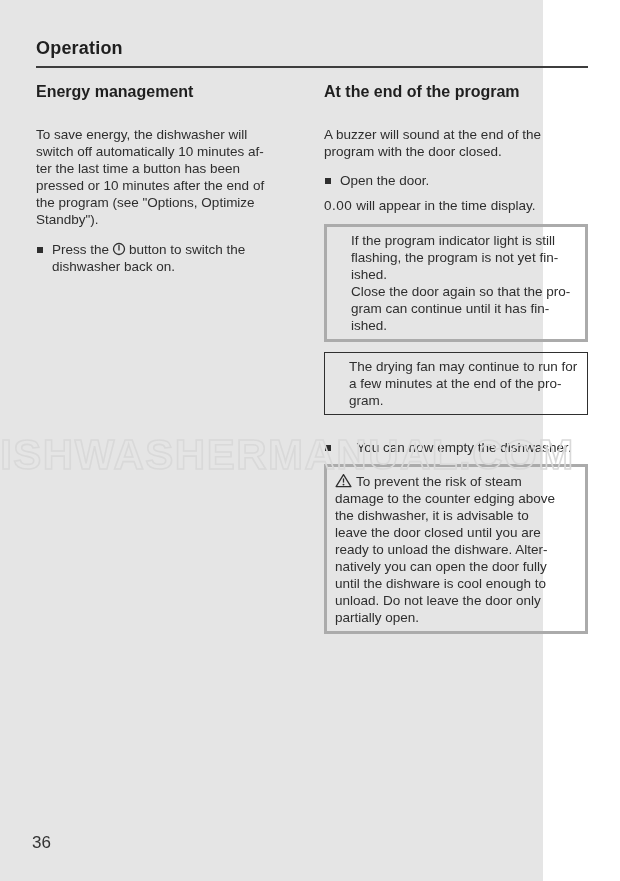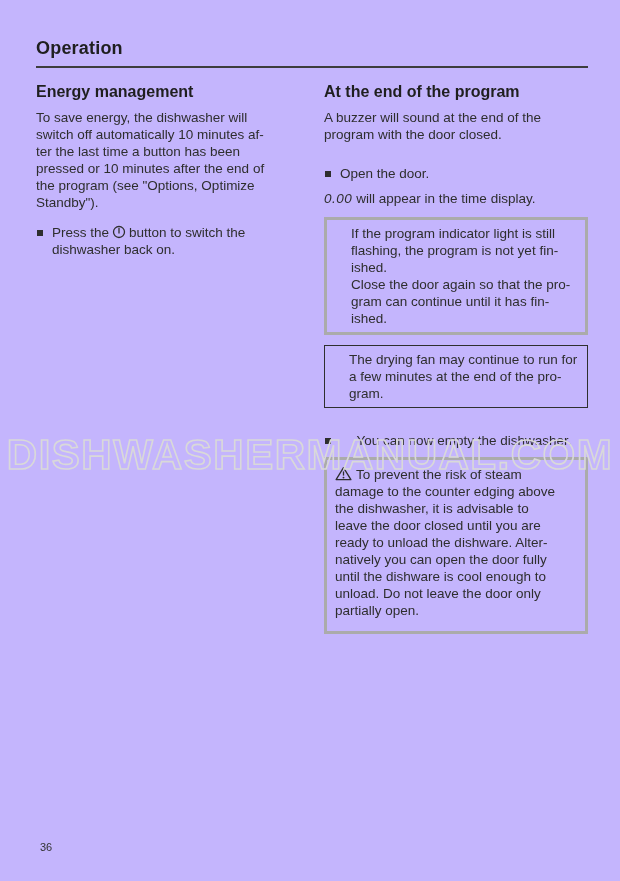--- a/index.html
+++ b/index.html
@@ -6,22 +6,22 @@
   html, body { background: #ffffff; }
   body {
     width: 620px; height: 881px;
     font-family: "Liberation Sans", sans-serif;
     color: #2e2e2e;
     position: relative;
     overflow: hidden;
   }
   .page {
     position: relative;
-    width: 620px; height: 881px;
-    background: #c4b5fd;
+    width: 543px; height: 881px;
+    background: #e5e5e5;
   }
   .content {
     padding: 38px 32px 0 36px;
   }
   .page-title {
     font-size: 18px;
     line-height: 20px;
     font-weight: bold;
     color: #1f1f1f;
     letter-spacing: 0.2px;
@@ -45,21 +45,21 @@
     line-height: 18px;
     font-weight: bold;
     color: #1f1f1f;
   }
   .body-text {
     font-size: 13.5px;
     line-height: 17px;
     color: #2e2e2e;
   }
   .lines { white-space: pre-line; }
-  .para { margin-top: 8px; }
+  .para { margin-top: 25px; }
   .bullet {
     display: flex;
     margin-top: 13px;
   }
   .bullet-marker {
     flex: 0 0 auto;
     width: 6px; height: 6px;
     background: #2e2e2e;
     margin: 6px 9px 0 1px;
   }
@@ -73,21 +73,20 @@
     padding: 5px 8px;
     margin-top: 9px;
   }
   .note-box-gray {
     border: 3px solid #ababab;
     padding: 5px 8px;
   }
   .mt10 { margin-top: 10px; padding-left: 24px; }
   .mt8  { margin-top: 8px; }
   .seg-value {
-    font-style: italic;
     letter-spacing: 0.5px;
   }
   .warning-icon-svg {
     vertical-align: -2px;
     margin-right: 4px;
   }
   .watermark {
     position: absolute;
     top: 432px;
     left: 50%;
@@ -97,23 +96,23 @@
     font-weight: bold;
     letter-spacing: 1.5px;
     white-space: nowrap;
     color: transparent;
     -webkit-text-stroke: 1.6px #d9d9d9;
     z-index: 10;
     pointer-events: none;
   }
   .page-number {
     position: absolute;
-    left: 40px;
+    left: 32px;
     bottom: 28px;
-    font-size: 11px;
+    font-size: 17px;
     color: #333;
   }
 </style>
 </head>
 <body>
 
 <div class="page">
   <div class="content">
 
     <h1 class="page-title">Operation</h1>
@@ -142,21 +141,21 @@
         </div>
 
       </div>
 
       <div class="col-right">
         <h2 class="section-heading">At the end of the program</h2>
 
         <p class="body-text lines para">A buzzer will sound at the end of the
 program with the door closed.</p>
 
-        <div class="bullet body-text" style="margin-top:22px;">
+        <div class="bullet body-text" style="margin-top:12px;">
           <span class="bullet-marker"></span>
           <span class="bullet-text">Open the door.</span>
         </div>
 
         <p class="body-text mt8"><span class="seg-value">0.00</span><span style="margin-left:4px;">will appear in the time display.</span>
         </p>
 
         <div class="note-box-gray body-text mt10">
           <span class="lines">If the program indicator light is still
 flashing, the program is not yet fin-
@@ -170,21 +169,21 @@
           <span class="lines">The drying fan may continue to run for
 a few minutes at the end of the pro-
 gram.</span>
         </div>
 
         <div class="bullet body-text" style="margin-top:24px;text-align:center;">
           <span class="bullet-marker"></span>
           <span class="bullet-text">You can now empty the dishwasher.</span>
         </div>
 
-        <div class="note-box-gray body-text mt8" style="padding-top:6px; padding-bottom:12px;">
+        <div class="note-box-gray body-text mt8" style="padding-top:6px; padding-bottom:5px;">
           <svg class="warning-icon-svg" width="17" height="15" viewBox="0 0 17 15">
             <path d="M8.5 1.6 L15.9 13.6 H1.1 Z" fill="none" stroke="#2e2e2e" stroke-width="1.3" stroke-linejoin="round"></path>
             <line x1="8.5" y1="5.4" x2="8.5" y2="9.6" stroke="#2e2e2e" stroke-width="1.3"></line>
             <circle cx="8.5" cy="11.6" r="0.95" fill="#2e2e2e"></circle>
           </svg><span class="lines">To prevent the risk of steam
 damage to the counter edging above
 the dishwasher, it is advisable to
 leave the door closed until you are
 ready to unload the dishware. Alter-
 natively you can open the door fully

